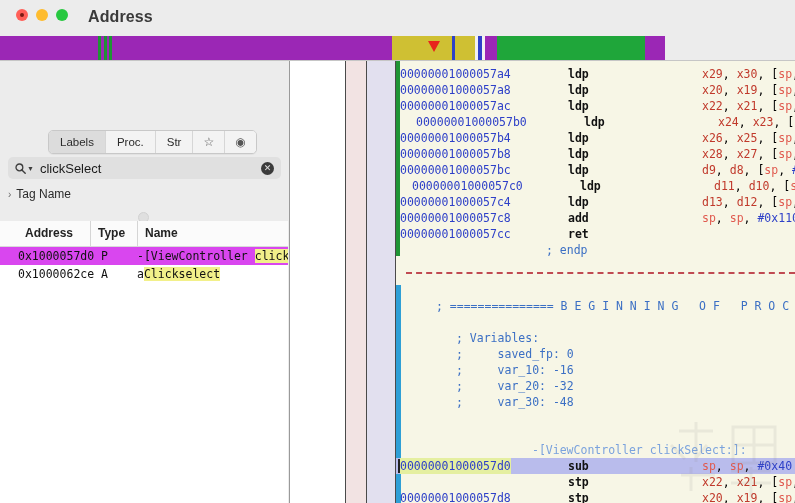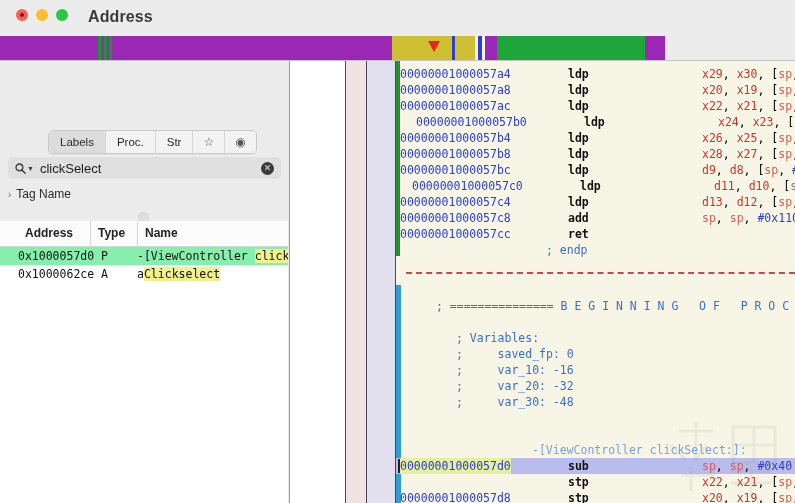--- a/index.html
+++ b/index.html
@@ -93,21 +93,21 @@
     font-family:"Liberation Sans", sans-serif;font-size:12px;color:#232323;
   }
   .th{position:absolute;top:0;height:25px;line-height:25px;padding-left:7px;box-sizing:border-box;font-weight:bold;}
   .th.sep{border-left:1px solid #d5d5d5;}
   .tbl-body{position:relative;}
   .trow{
     position:relative;height:18px;line-height:18px;
     font-family:"DejaVu Sans Mono","Liberation Mono",monospace;font-size:11.5px;color:#111;
     white-space:nowrap;overflow:hidden;
   }
-  .trow.sel{background:#86efac;}
+  .trow.sel{background:#d946ef;}
   .td{position:absolute;top:0;height:18px;line-height:18px;overflow:hidden;white-space:nowrap;}
   .hl{background:#f2f08a;}
   .grabber{
     position:absolute;left:138px;top:151px;width:9px;height:9px;border-radius:50%;
     background:#dfdfdf;border:1px solid #d2d2d2;
   }
 
   
   .strip{position:absolute;top:61px;height:442px;box-sizing:border-box;}
   .strip.white{background:#ffffff;border-left:1px solid #9a9a9a;}

